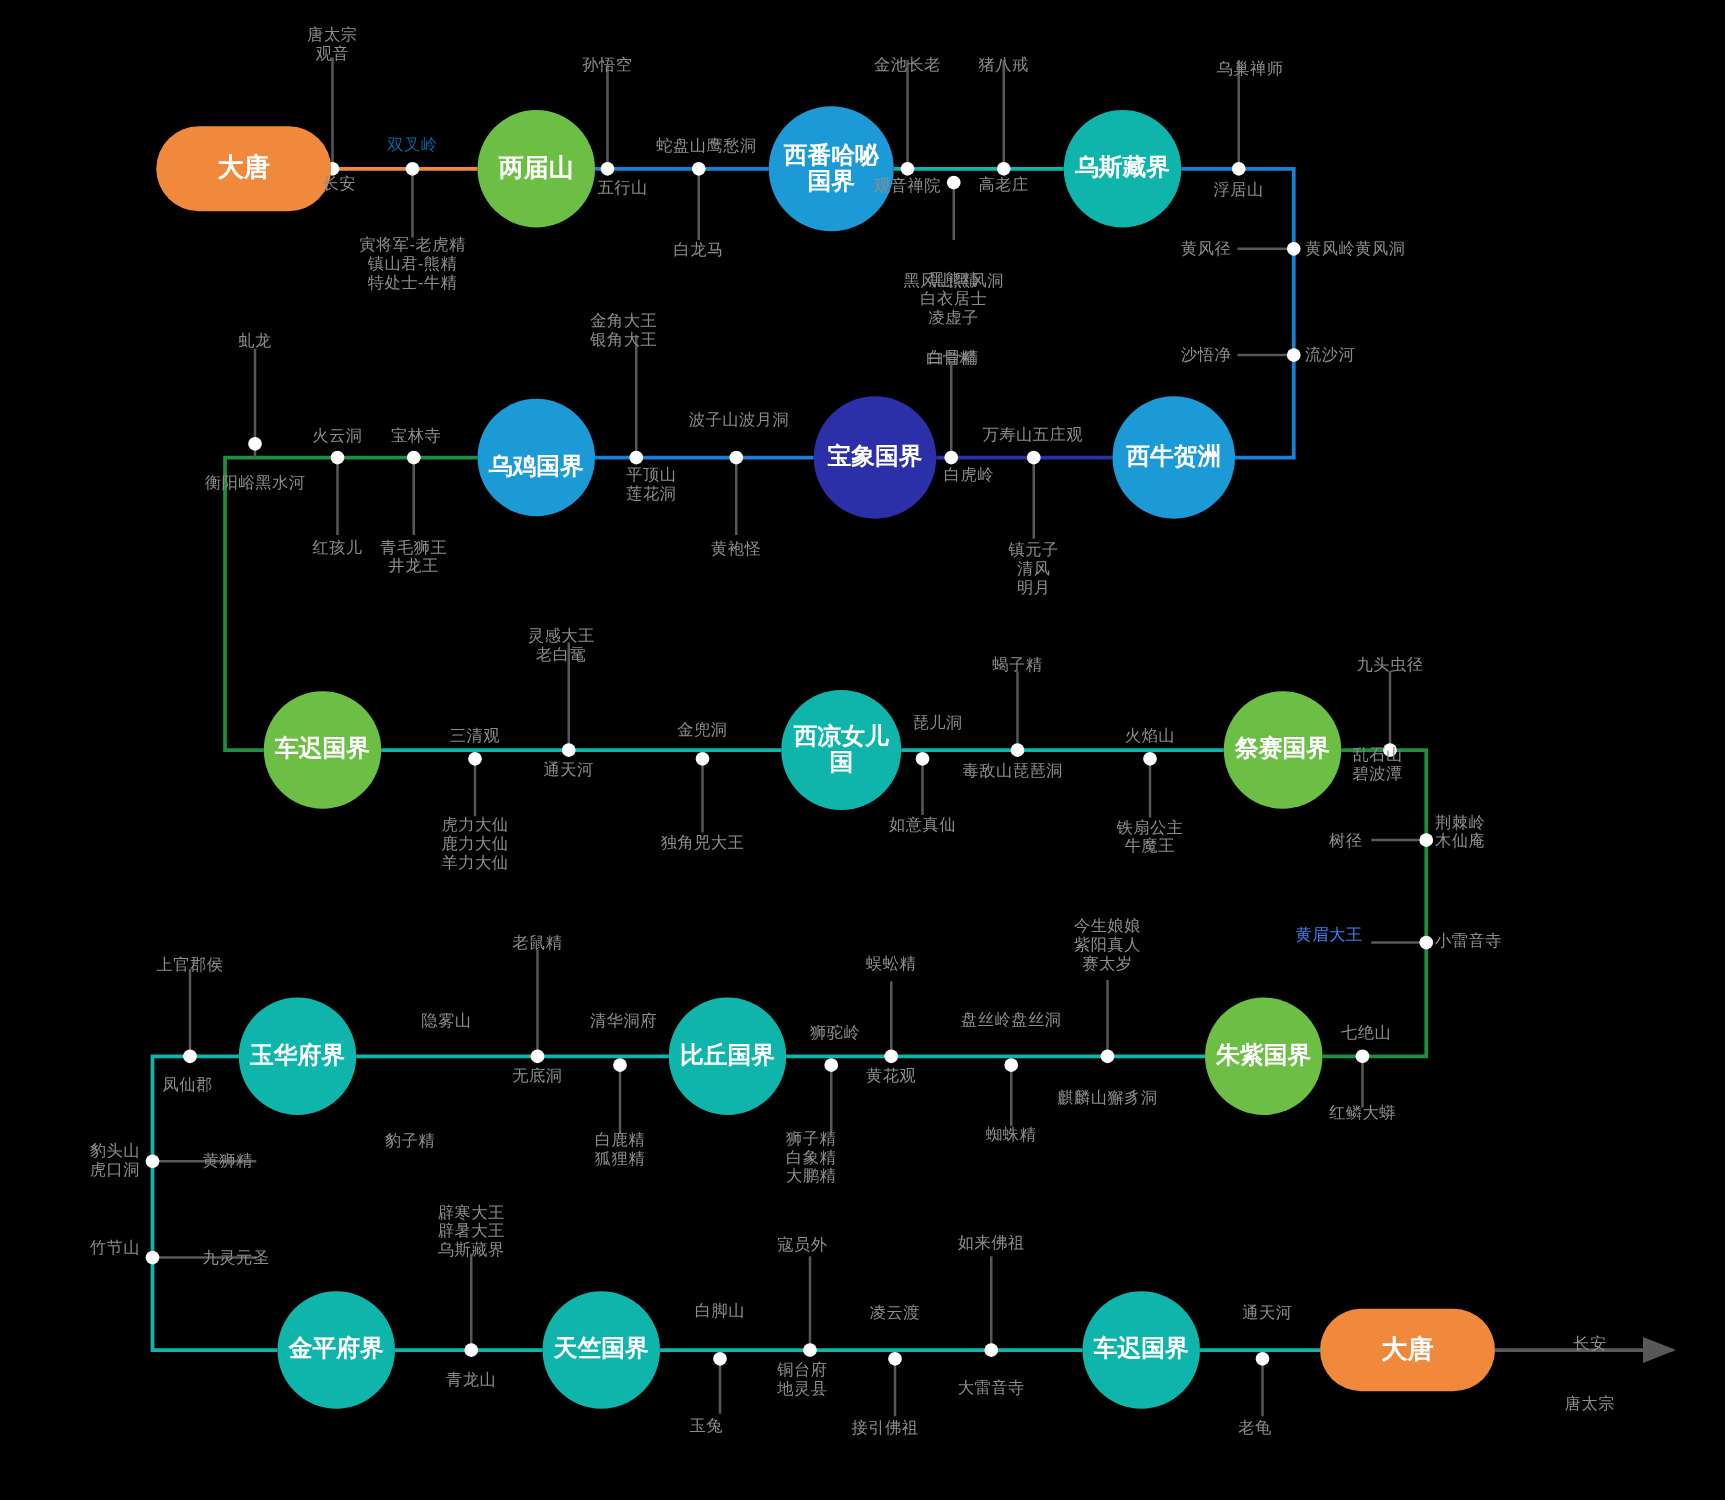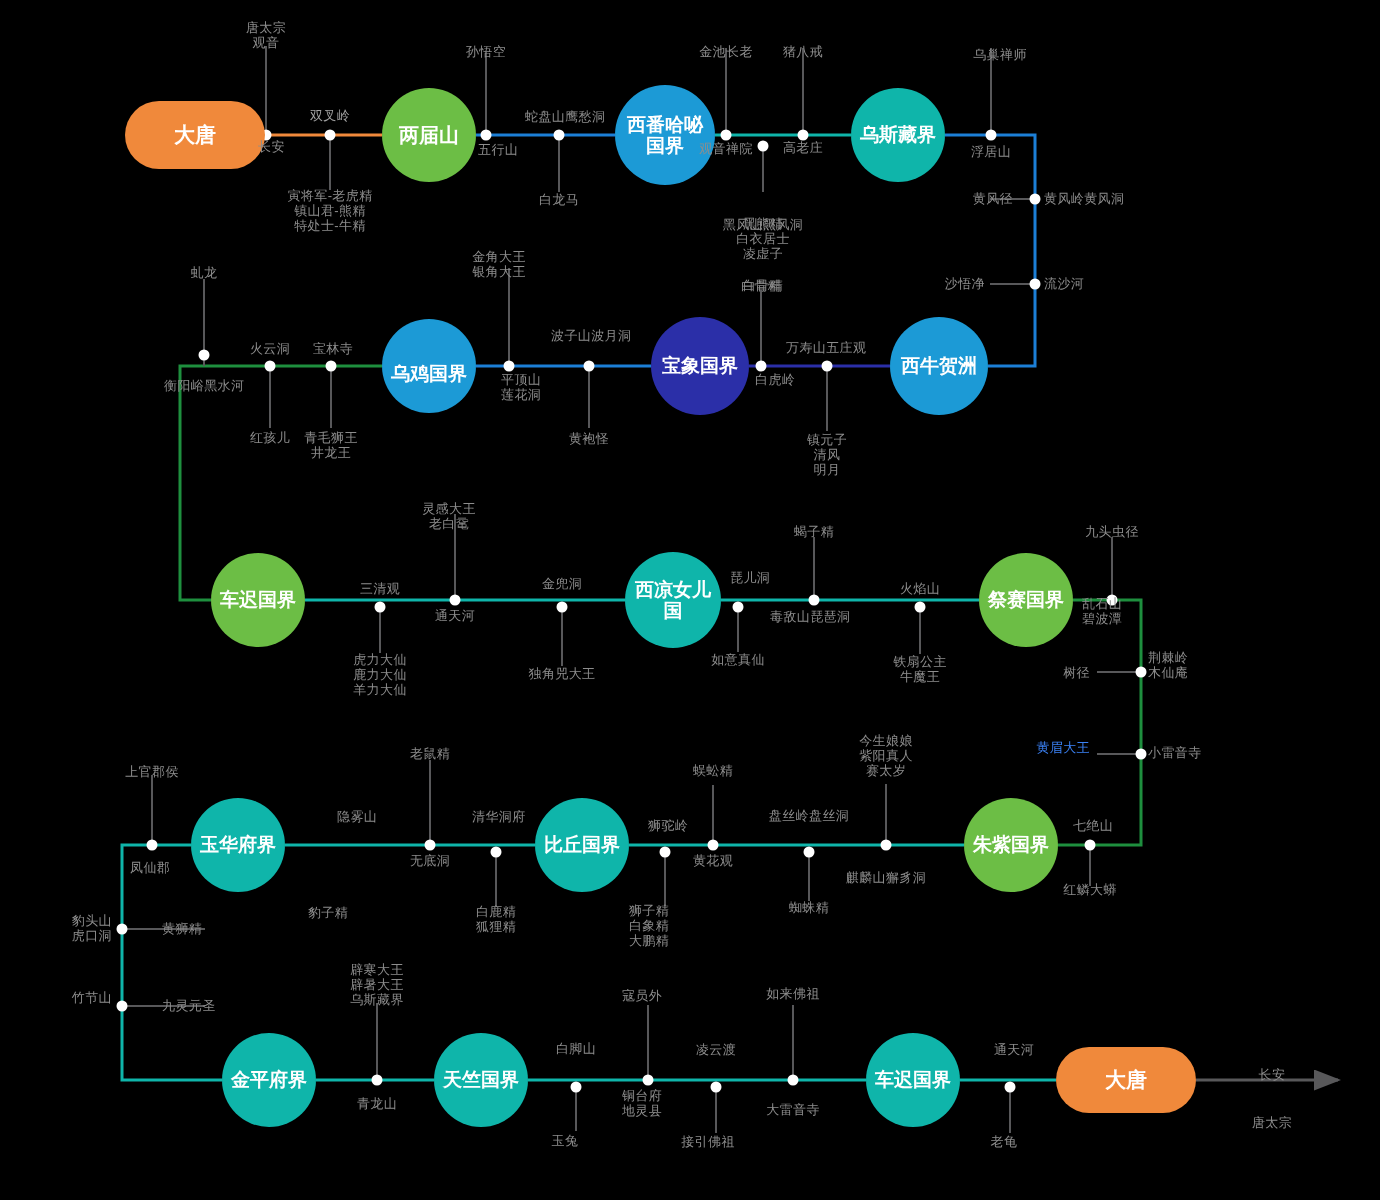--- a/index.html
+++ b/index.html
@@ -193,40 +193,40 @@
         <span style="white-space: pre;">车迟国界</span>
       </div>
       <div class="node pill" style="width: 140px; height: 66px; left: 1056px; top: 1047px; background: rgb(240, 137, 59); font-size: 21px;">
         <span style="white-space: pre;">大唐</span>
       </div>
     </div>
   <div id="labels-group">
       <div class="lbl c" style="left: 266px; top: 20px; color: rgb(141, 141, 141);">唐太宗
 观音</div>
       <div class="lbl l" style="left: 258px; top: 139px; color: rgb(141, 141, 141);">长安</div>
-      <div class="lbl c" style="left: 330px; top: 108px; color: #a3a3a3;">双叉岭</div>
+      <div class="lbl c" style="left: 330px; top: 108px; color: #0369a1;">双叉岭</div>
       <div class="lbl c" style="left: 330px; top: 188px; color: rgb(141, 141, 141);">寅将军-老虎精
 镇山君-熊精
 特处士-牛精</div>
       <div class="lbl c" style="left: 486px; top: 44px; color: rgb(141, 141, 141);">孙悟空</div>
       <div class="lbl l" style="left: 478px; top: 142px; color: rgb(141, 141, 141);">五行山</div>
       <div class="lbl l" style="left: 525px; top: 109px; color: rgb(141, 141, 141);">蛇盘山鹰愁洞</div>
       <div class="lbl c" style="left: 559px; top: 192px; color: rgb(141, 141, 141);">白龙马</div>
       <div class="lbl c" style="left: 726px; top: 44px; color: rgb(141, 141, 141);">金池长老</div>
       <div class="lbl c" style="left: 726px; top: 141px; color: rgb(141, 141, 141);">观音禅院</div>
       <div class="lbl c" style="left: 763px; top: 184px; color: rgb(141, 141, 141); margin-top: 33px;">黑风山黑风洞</div>
       <div class="lbl c" style="left: 763px; top: 216px; color: rgb(141, 141, 141);">黑熊精
 白衣居士
 凌虚子</div>
       <div class="lbl c" style="left: 763px; top: 278px; color: rgb(141, 141, 141);">白骨精</div>
       <div class="lbl c" style="left: 803px; top: 44px; color: rgb(141, 141, 141);">猪八戒</div>
       <div class="lbl c" style="left: 803px; top: 140px; color: rgb(141, 141, 141);">高老庄</div>
       <div class="lbl c" style="left: 1000px; top: 47px; color: rgb(141, 141, 141);">乌巢禅师</div>
       <div class="lbl c" style="left: 991px; top: 144px; color: rgb(141, 141, 141);">浮居山</div>
-      <div class="lbl r" style="left: 985px; top: 191px; color: rgb(141, 141, 141); margin-left: 28px;">黄风径</div>
+      <div class="lbl r" style="left: 985px; top: 191px; color: rgb(141, 141, 141);">黄风径</div>
       <div class="lbl l" style="left: 1044px; top: 191px; color: rgb(141, 141, 141);">黄风岭黄风洞</div>
       <div class="lbl r" style="left: 985px; top: 276px; color: rgb(141, 141, 141);">沙悟净</div>
       <div class="lbl l" style="left: 1044px; top: 276px; color: rgb(141, 141, 141);">流沙河</div>
       <div class="lbl c" style="left: 204px; top: 265px; color: rgb(141, 141, 141);">虬龙</div>
       <div class="lbl l" style="left: 164px; top: 378px; color: rgb(141, 141, 141);">衡阳峪黑水河</div>
       <div class="lbl c" style="left: 270px; top: 341px; color: rgb(141, 141, 141);">火云洞</div>
       <div class="lbl c" style="left: 270px; top: 430px; color: rgb(141, 141, 141);">红孩儿</div>
       <div class="lbl c" style="left: 333px; top: 341px; color: rgb(141, 141, 141);">宝林寺</div>
       <div class="lbl c" style="left: 331px; top: 430px; color: rgb(141, 141, 141);">青毛狮王
 井龙王</div>

